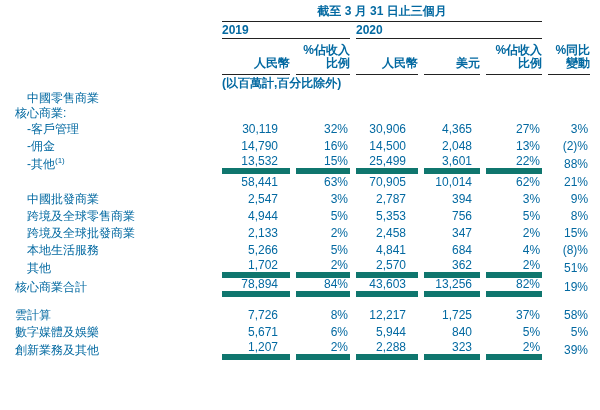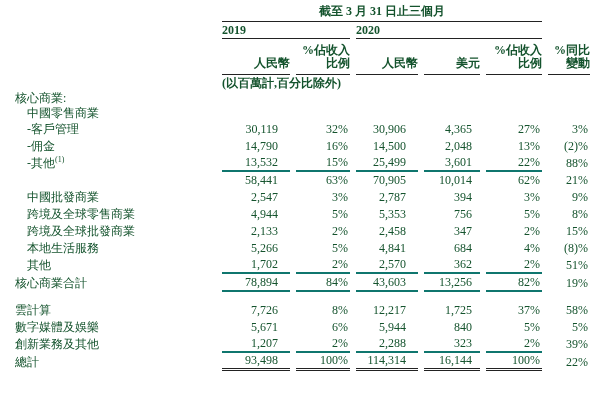--- a/index.html
+++ b/index.html
@@ -1,18 +1,18 @@
 <!DOCTYPE html>
 <html><head>
 <meta charset="utf-8">
 <style>
   html,body{margin:0;padding:0;background:#ffffff;}
   .page{
     position:relative;width:600px;height:410px;background:#fff;
-    font-family:Liberation Serif, serif;color:#14532d;overflow:hidden;
+    font-family:Liberation Sans, sans-serif;color:#0369a1;overflow:hidden;
   }
   table.fin{
     position:absolute;left:0;top:0;width:596px;
     table-layout:fixed;border-collapse:separate;border-spacing:6px 0;
     font-size:12px;
   }
   td{box-sizing:border-box;padding:0;vertical-align:middle;line-height:13px;overflow:hidden;}
   
   tr.r-title td{height:22px;vertical-align:top;padding-top:4px;}
   .title-cell{text-align:center;font-weight:bold;border-bottom:1px solid #222;line-height:14px;}
@@ -27,21 +27,21 @@
   tr.lr td{height:15px;}
   tr.tall td{height:18px;}
   tr.sp td{height:10px;}
   .lab{text-align:left;white-space:nowrap;}
   .ind0{padding-left:9px;}
   .ind1{padding-left:21px;}
   .num{text-align:right;white-space:nowrap;}
   .c1,.c3{padding-right:12px;}
   .c4{padding-right:8px;}
   .c2,.c5,.c6{padding-right:2px;}
-  .u{border-bottom:2px solid #0f766e;margin-top:34px;}
+  .u{border-bottom:6px solid #0f766e;margin-top:34px;}
   .uu{border-bottom:3px double #222;}
   sup{font-size:8px;line-height:0;vertical-align:super;}
 </style>
 </head>
 <body>
 
 <div class="page">
   <table class="fin">
     <colgroup>
       <col style="width:210px">
@@ -91,30 +91,30 @@
           <div>變動</div>
         </td>
       </tr>
       <tr class="r-units">
         <td></td>
         <td class="units" colspan="6">(以百萬計,百分比除外)</td>
       </tr>
     </thead>
     <tbody id="table-body">
         <tr class="lr">
-          <td class="lab ind0">核心商業:</td>
+          <td class="lab ind1">中國零售商業</td>
           <td class="num c1"></td>
           <td class="num c2"></td>
           <td class="num c3"></td>
           <td class="num c4"></td>
           <td class="num c5"></td>
           <td class="num c6"></td>
         </tr>
         <tr class="lr">
-          <td class="lab ind1">中國零售商業</td>
+          <td class="lab ind0">核心商業:</td>
           <td class="num c1"></td>
           <td class="num c2"></td>
           <td class="num c3"></td>
           <td class="num c4"></td>
           <td class="num c5"></td>
           <td class="num c6"></td>
         </tr>
         <tr>
           <td class="lab ind1">-客戶管理</td>
           <td class="num c1">30,119</td>
@@ -228,24 +228,15 @@
         </tr>
         <tr>
           <td class="lab ind0">創新業務及其他</td>
           <td class="num c1 u">1,207</td>
           <td class="num c2 u">2%</td>
           <td class="num c3 u">2,288</td>
           <td class="num c4 u">323</td>
           <td class="num c5 u">2%</td>
           <td class="num c6">39%</td>
         </tr>
-        <tr class="tall">
-          <td class="lab ind0">總計</td>
-          <td class="num c1 uu">93,498</td>
-          <td class="num c2 uu">100%</td>
-          <td class="num c3 uu">114,314</td>
-          <td class="num c4 uu">16,144</td>
-          <td class="num c5 uu">100%</td>
-          <td class="num c6">22%</td>
-        </tr>
       </tbody>
   </table>
 </div>
 
 </body></html>

